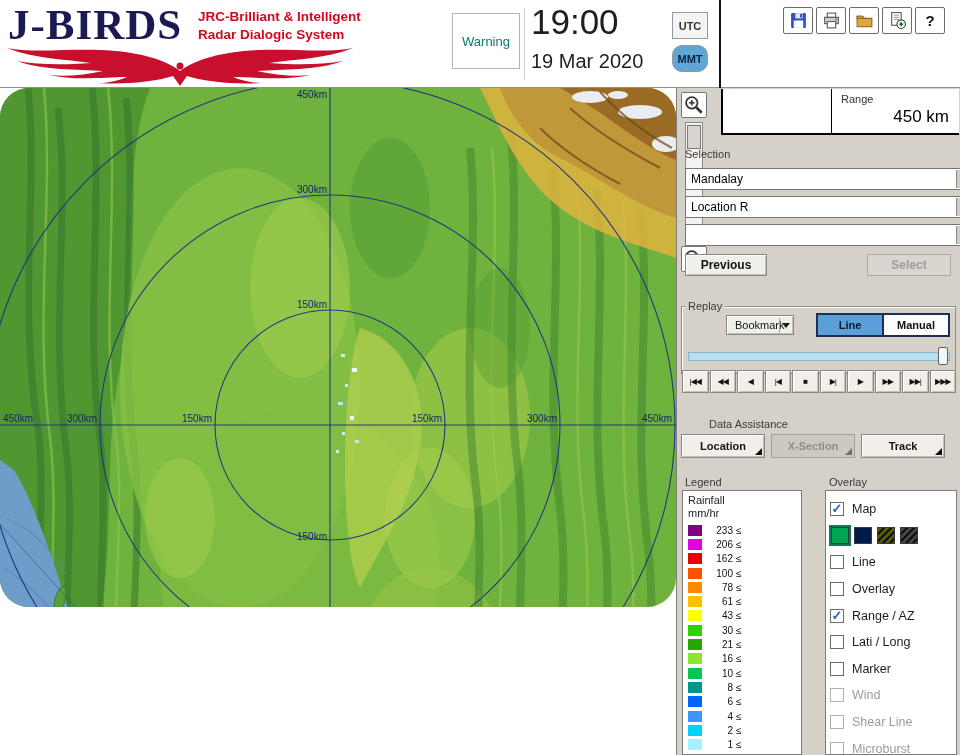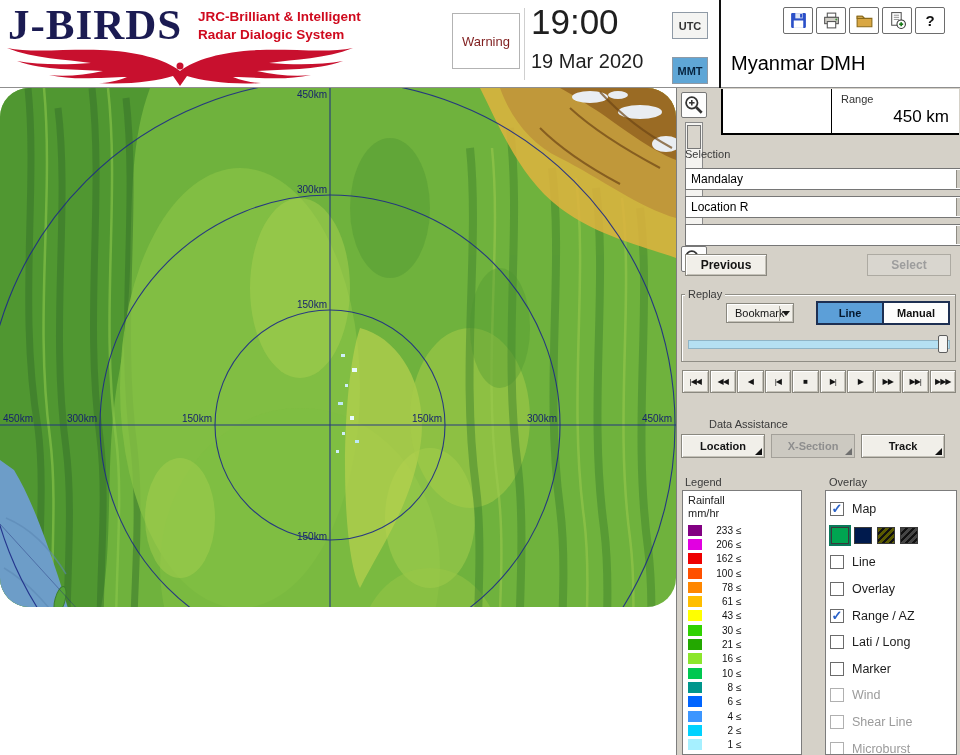--- a/index.html
+++ b/index.html
@@ -11,28 +11,28 @@
   .topbar { position:absolute; left:0; top:0; width:960px; height:88px; background:#fff;
             border-bottom:1px solid #8f8f8f; }
   .logo-title { position:absolute; left:8px; top:0px; font-family:"Liberation Serif", serif;
                 font-weight:bold; font-size:43px; color:#1b1b52; letter-spacing:1px; }
   .logo-tag { position:absolute; left:198px; top:8px; color:#cf0a1e; font-weight:bold;
               font-size:13.5px; line-height:18px; }
   .eagle { position:absolute; left:4px; top:46px; width:352px; height:40px; }
   .hdr-divider { position:absolute; background:#cfcfcf; }
   .d1 { left:524px; top:8px; width:1px; height:72px; }
   .warning-btn { position:absolute; left:452px; top:13px; width:68px; height:56px;
-                 background:#fff; border:1px solid #b3b3b3; color:#7f1d1d; font-size:13px;
+                 background:#fff; border:1px solid #b3b3b3; color:#0f766e; font-size:13px;
                  font-family:inherit; }
   .time { position:absolute; left:531px; top:2px; font-size:35px; color:#1f1f1f; }
   .date { position:absolute; left:531px; top:50px; font-size:20px; color:#1f1f1f; }
   .tz { position:absolute; left:672px; width:36px; height:27px; font-size:11px; font-weight:600;
         font-family:inherit; border:1px solid #8f9aa6; }
   .utc { top:12px; background:#f4f4f2; color:#333; }
-  .mmt { top:57px; background:#5fa6d6; color:#06233f; }
+  .mmt { top:45px; background:#5fa6d6; color:#06233f;border-radius:10px; }
   .hdr-black-line { position:absolute; left:719px; top:0; width:2px; height:88px; background:#101010; }
   .org { position:absolute; left:731px; top:52px; font-size:20px; color:#000; }
   .icon-row { position:absolute; left:783px; top:7px; display:flex; gap:3px; }
   .tool-btn { width:30px; height:27px; background:#fff; border:1px solid #6d6d6d; border-radius:2px;
               display:flex; align-items:center; justify-content:center; padding:0; }
   .tool-btn svg { width:19px; height:19px; }
   .help-q { font-size:15px; font-weight:bold; color:#111; }
 
   
   .map-area { position:absolute; left:0; top:88px; width:676px; height:519px; overflow:hidden;border-radius:29px; }
@@ -64,21 +64,21 @@
   .combo-arrow { position:absolute; right:1px; top:1px; width:17px; height:18px;
                  background:#cfccc3; border-left:1px solid #8e8b83; }
   .combo-arrow::after { content:""; position:absolute; left:4px; top:7px; border-left:4px solid transparent;
                  border-right:4px solid transparent; border-top:5px solid #1a1a1a; }
   .btn3d { background:#f1efe9; border:1px solid #8a887f; box-shadow:inset 1px 1px 0 #ffffff, inset -1px -1px 0 #c4c1b8;
            font-family:inherit; color:#141414; }
   .prev { position:absolute; left:8px; top:166px; width:82px; height:22px; font-size:12px; font-weight:700; }
   .sel-btn { position:absolute; left:190px; top:166px; width:84px; height:22px; font-size:12px; font-weight:600;
              background:#d9d6cf; border:1px solid #adaaa2; color:#9d9d9d; box-shadow:none; font-family:inherit; }
 
-  .replay-box { position:absolute; left:4px; top:206px; width:275px; height:68px;
+  .replay-box { position:absolute; left:4px; top:218px; width:275px; height:68px;
                 border:1px solid #8f8d85; box-shadow:inset 1px 1px 0 #fff; }
   .grp-label { position:absolute; left:3px; top:-7px; background:#d5d1c8; padding:0 3px;
                font-size:11px; color:#3a3a3a; }
   .bookmark { position:absolute; left:44px; top:8px; width:68px; height:20px; font-size:11px;
               text-align:left; padding-left:8px; }
   .dd-arrow { position:absolute; right:3px; top:7px; border-left:4px solid transparent;
               border-right:4px solid transparent; border-top:5px solid #1a1a1a; }
   .dd-sep { position:absolute; right:13px; top:2px; width:1px; height:15px; background:#a7a49b; }
   .automan { position:absolute; left:134px; top:6px; width:134px; height:24px; display:flex;
              border:2px solid #1d2f52; background:#1d2f52; gap:2px; }
@@ -183,21 +183,20 @@
           <line x1="5.5" y1="8" x2="10.5" y2="8" stroke="#999"></line>
           <circle cx="12.5" cy="12.5" r="4" fill="#fff" stroke="#333"></circle>
           <line x1="12.5" y1="10.6" x2="12.5" y2="14.4" stroke="#1a7a1a" stroke-width="1.6"></line>
           <line x1="10.6" y1="12.5" x2="14.4" y2="12.5" stroke="#1a7a1a" stroke-width="1.6"></line>
         </svg>
       </button>
       <button class="tool-btn">
         <span class="help-q">?</span>
       </button>
     </div>
-    <div class="org">Myanmar DMH</div>
   </header>
 
   <div class="map-area">
     <svg viewBox="0 0 676 667">
       <rect width="676" height="667" fill="#6fb23d"></rect>
 
       <path d="M0,0 L150,0 C120,80 140,180 120,280 C100,380 120,480 90,560 L60,667 L0,667 Z" fill="#4d9430" opacity="0.9"></path>
       <g stroke="#35712a" stroke-width="7" fill="none" opacity="0.5">
         <path d="M28,0 C38,100 18,220 38,340 C48,420 30,520 44,600"></path>
         <path d="M58,20 C70,120 50,240 66,360 C76,440 60,540 70,640"></path>

